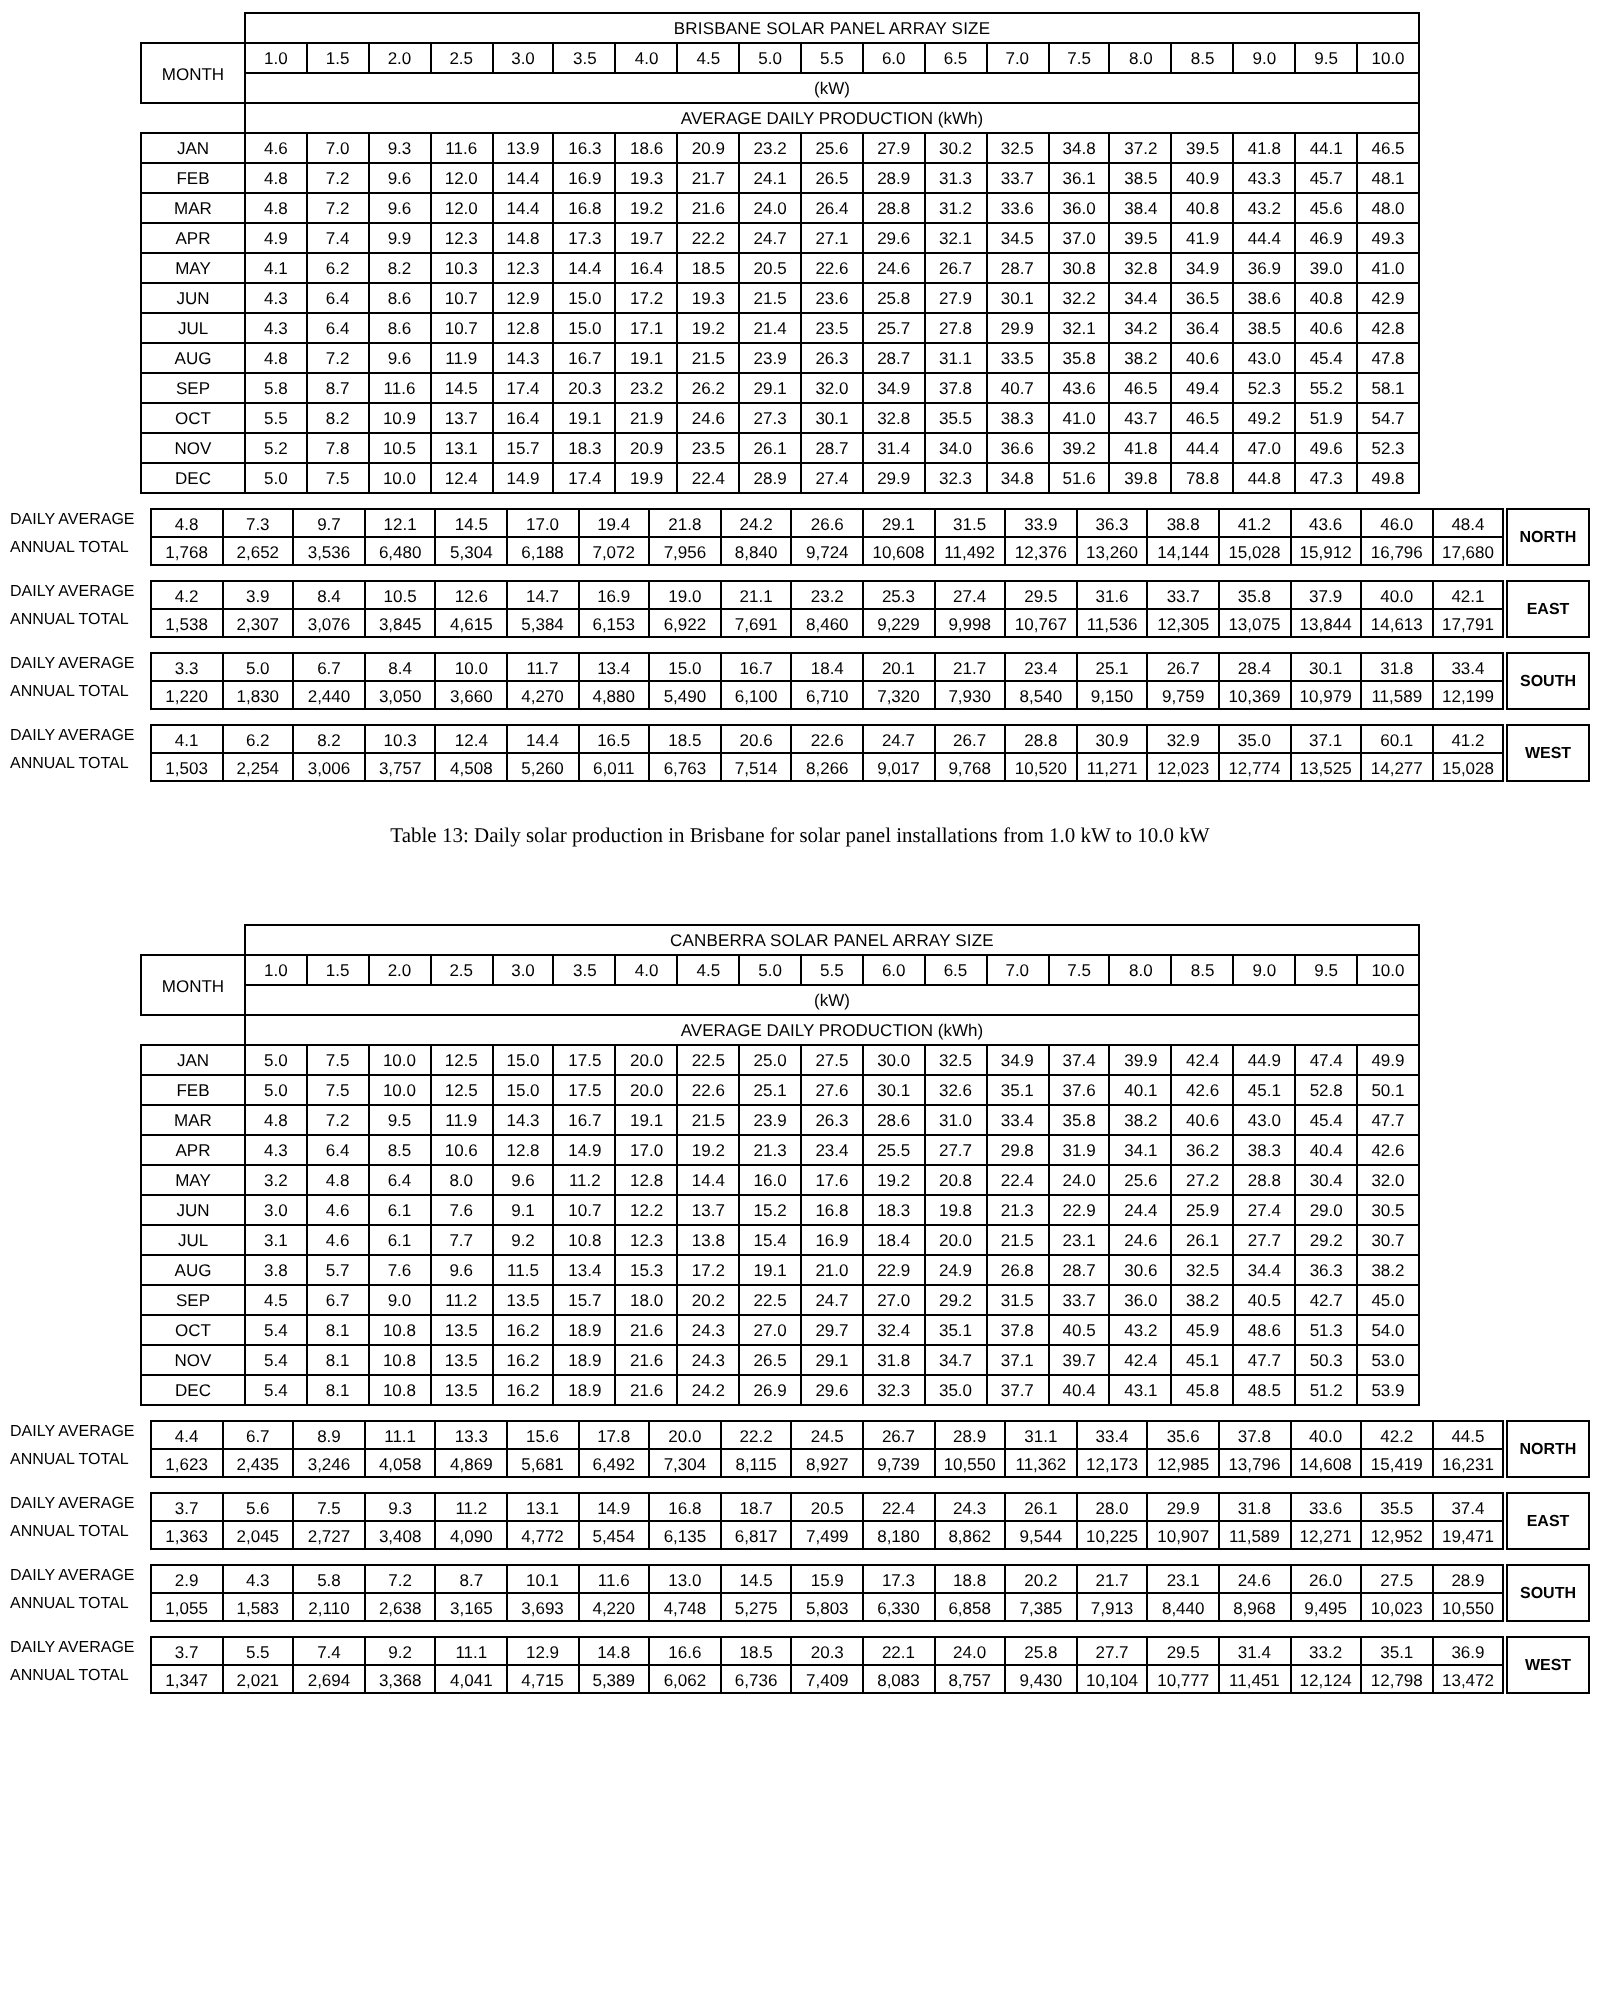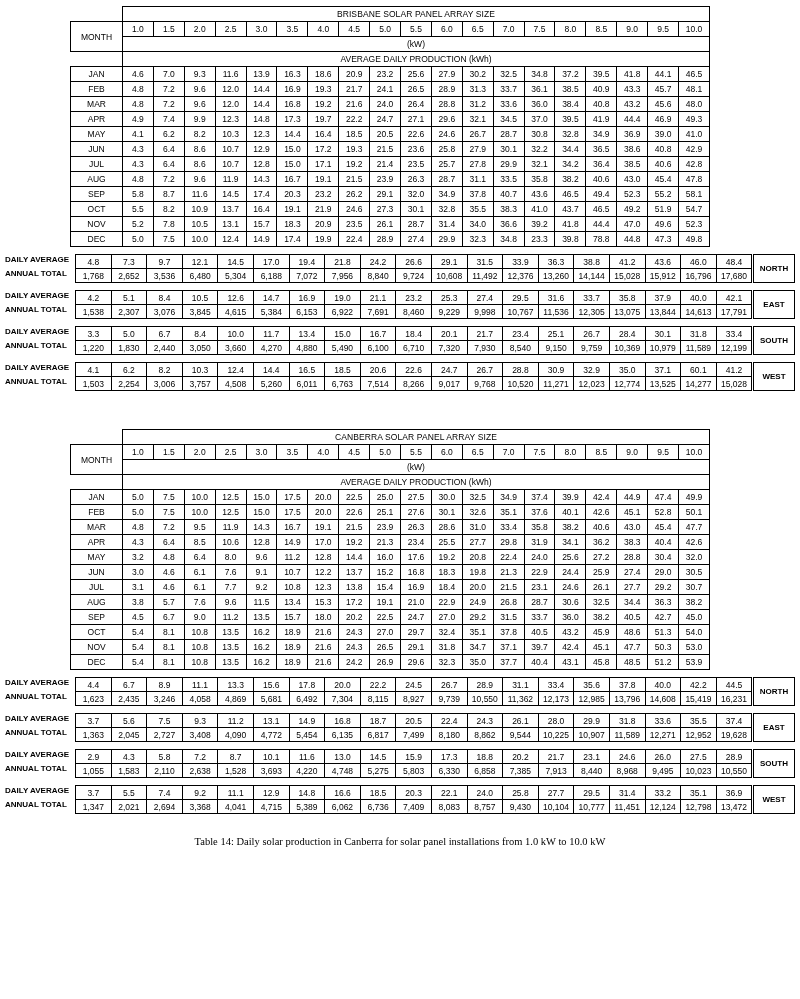--- a/index.html
+++ b/index.html
@@ -87,21 +87,21 @@
     font-size: 8.5px;
     height: 14px;
     line-height: 12px;
     padding: 0;
   }
   .rowlabel {
     position: absolute;
     left: 0;
     width: 68px;
     font-size: 8px;
-    font-weight: bold;
+    font-weight: normal;
     text-align: left;
   }
   .rowlabel.r1 { top: 1px; }
   .rowlabel.r2 { top: 15px; }
   .dirbox {
     position: absolute;
     left: 748px;
     top: 0;
     width: 42px;
     height: 29px;
@@ -434,21 +434,21 @@
               <td>12.4</td>
               <td>14.9</td>
               <td>17.4</td>
               <td>19.9</td>
               <td>22.4</td>
               <td>28.9</td>
               <td>27.4</td>
               <td>29.9</td>
               <td>32.3</td>
               <td>34.8</td>
-              <td>23.3</td>
+              <td>51.6</td>
               <td>39.8</td>
               <td>78.8</td>
               <td>44.8</td>
               <td>47.3</td>
               <td>49.8</td>
             </tr>
           </tbody>
         </table>
       </div>
       <div class="summary">
@@ -545,21 +545,21 @@
               <col style="width: 35.6px;">
               <col style="width: 35.6px;">
               <col style="width: 35.6px;">
               <col style="width: 35.6px;">
               <col style="width: 35.6px;">
               <col style="width: 35.6px;">
             </colgroup>
             <tbody>
               <tr>
                 <td>4.2</td>
-                <td>5.1</td>
+                <td>3.9</td>
                 <td>8.4</td>
                 <td>10.5</td>
                 <td>12.6</td>
                 <td>14.7</td>
                 <td>16.9</td>
                 <td>19.0</td>
                 <td>21.1</td>
                 <td>23.2</td>
                 <td>25.3</td>
                 <td>27.4</td>
@@ -734,20 +734,21 @@
                 <td>12,774</td>
                 <td>13,525</td>
                 <td>14,277</td>
                 <td>15,028</td>
               </tr>
             </tbody>
           </table>
           <div class="dirbox">WEST</div>
         </div>
       </div>
+      <div class="caption">Table 13: Daily solar production in Brisbane for solar panel installations from 1.0 kW to 10.0 kW</div>
       <div class="spacer"></div>
       <div class="block">
         <table class="grid">
           <colgroup>
             <col class="monthcol">
             <col class="datacol">
             <col class="datacol">
             <col class="datacol">
             <col class="datacol">
             <col class="datacol">
@@ -1199,21 +1200,21 @@
                 <td>6,817</td>
                 <td>7,499</td>
                 <td>8,180</td>
                 <td>8,862</td>
                 <td>9,544</td>
                 <td>10,225</td>
                 <td>10,907</td>
                 <td>11,589</td>
                 <td>12,271</td>
                 <td>12,952</td>
-                <td>19,628</td>
+                <td>19,471</td>
               </tr>
             </tbody>
           </table>
           <div class="dirbox">EAST</div>
         </div>
         <div class="sumgroup">
           <div class="rowlabel r1">DAILY AVERAGE</div>
           <div class="rowlabel r2">ANNUAL TOTAL</div>
           <table class="sumtable">
             <colgroup>
@@ -1257,21 +1258,21 @@
                 <td>24.6</td>
                 <td>26.0</td>
                 <td>27.5</td>
                 <td>28.9</td>
               </tr>
               <tr>
                 <td>1,055</td>
                 <td>1,583</td>
                 <td>2,110</td>
                 <td>2,638</td>
-                <td>1,528</td>
+                <td>3,165</td>
                 <td>3,693</td>
                 <td>4,220</td>
                 <td>4,748</td>
                 <td>5,275</td>
                 <td>5,803</td>
                 <td>6,330</td>
                 <td>6,858</td>
                 <td>7,385</td>
                 <td>7,913</td>
                 <td>8,440</td>
@@ -1350,15 +1351,14 @@
                 <td>11,451</td>
                 <td>12,124</td>
                 <td>12,798</td>
                 <td>13,472</td>
               </tr>
             </tbody>
           </table>
           <div class="dirbox">WEST</div>
         </div>
       </div>
-      <div class="caption">Table 14: Daily solar production in Canberra for solar panel installations from 1.0 kW to 10.0 kW</div>
     </div>
 </div>
 
 </body></html>

